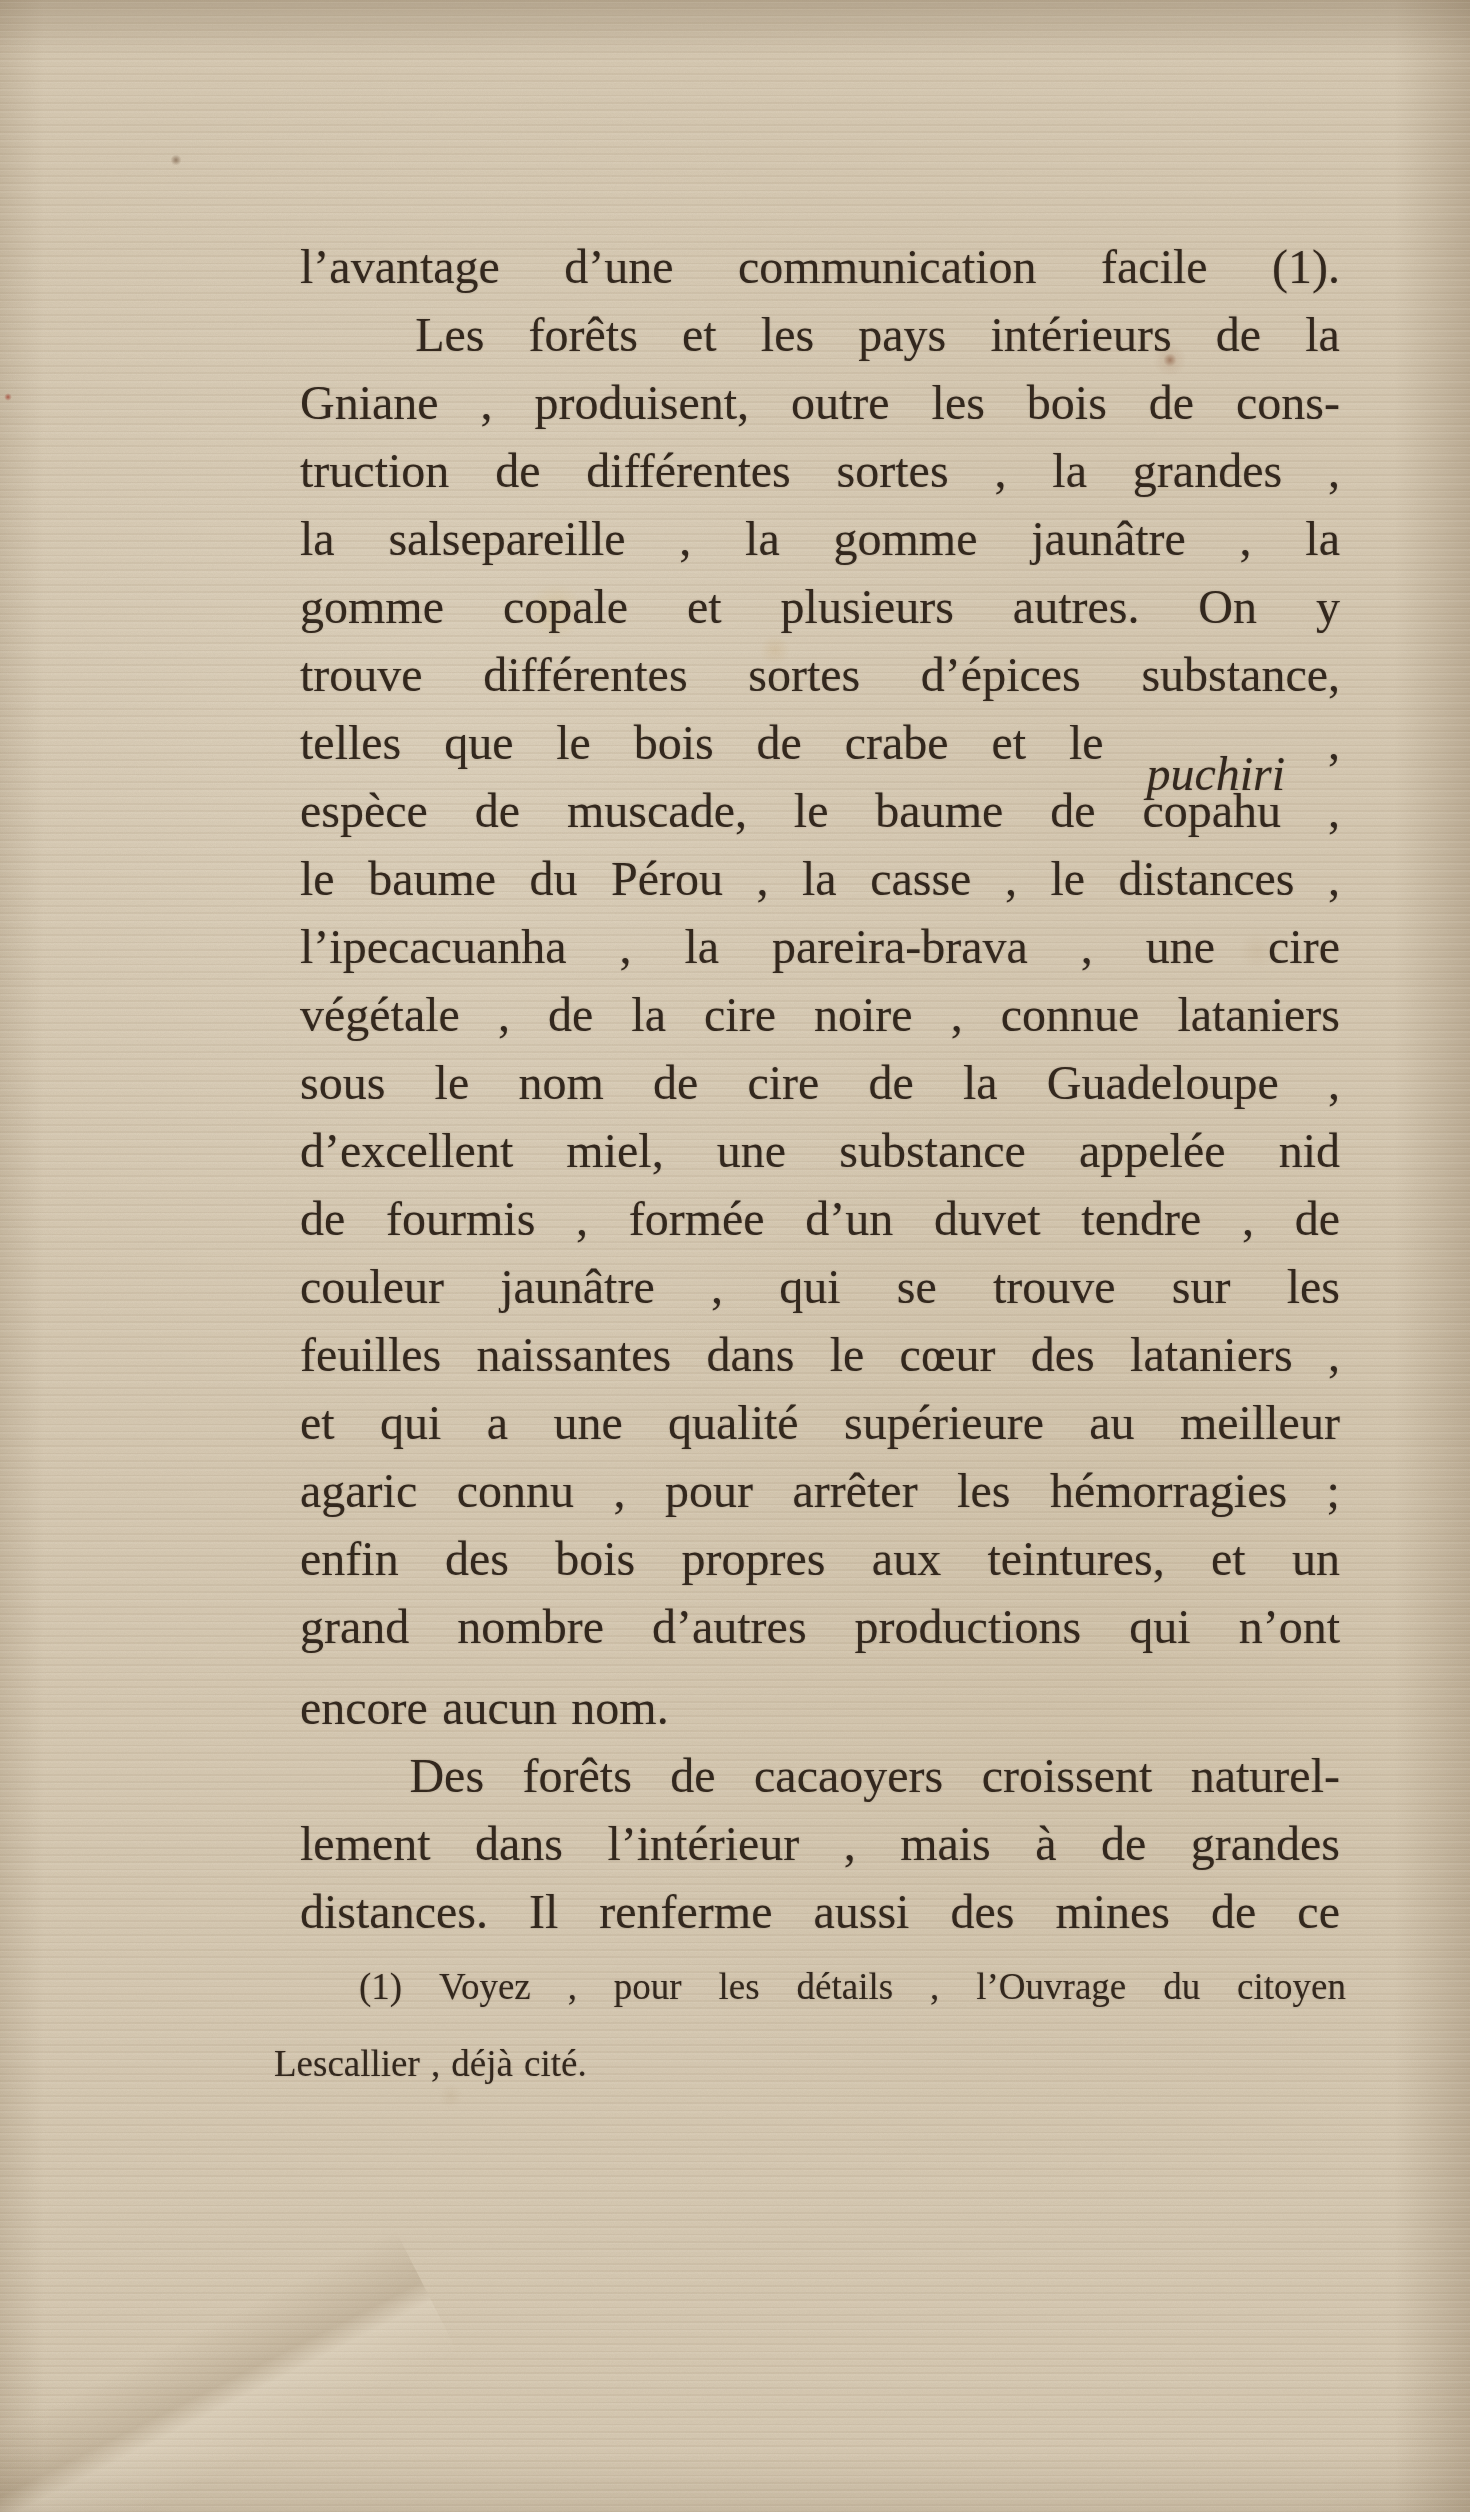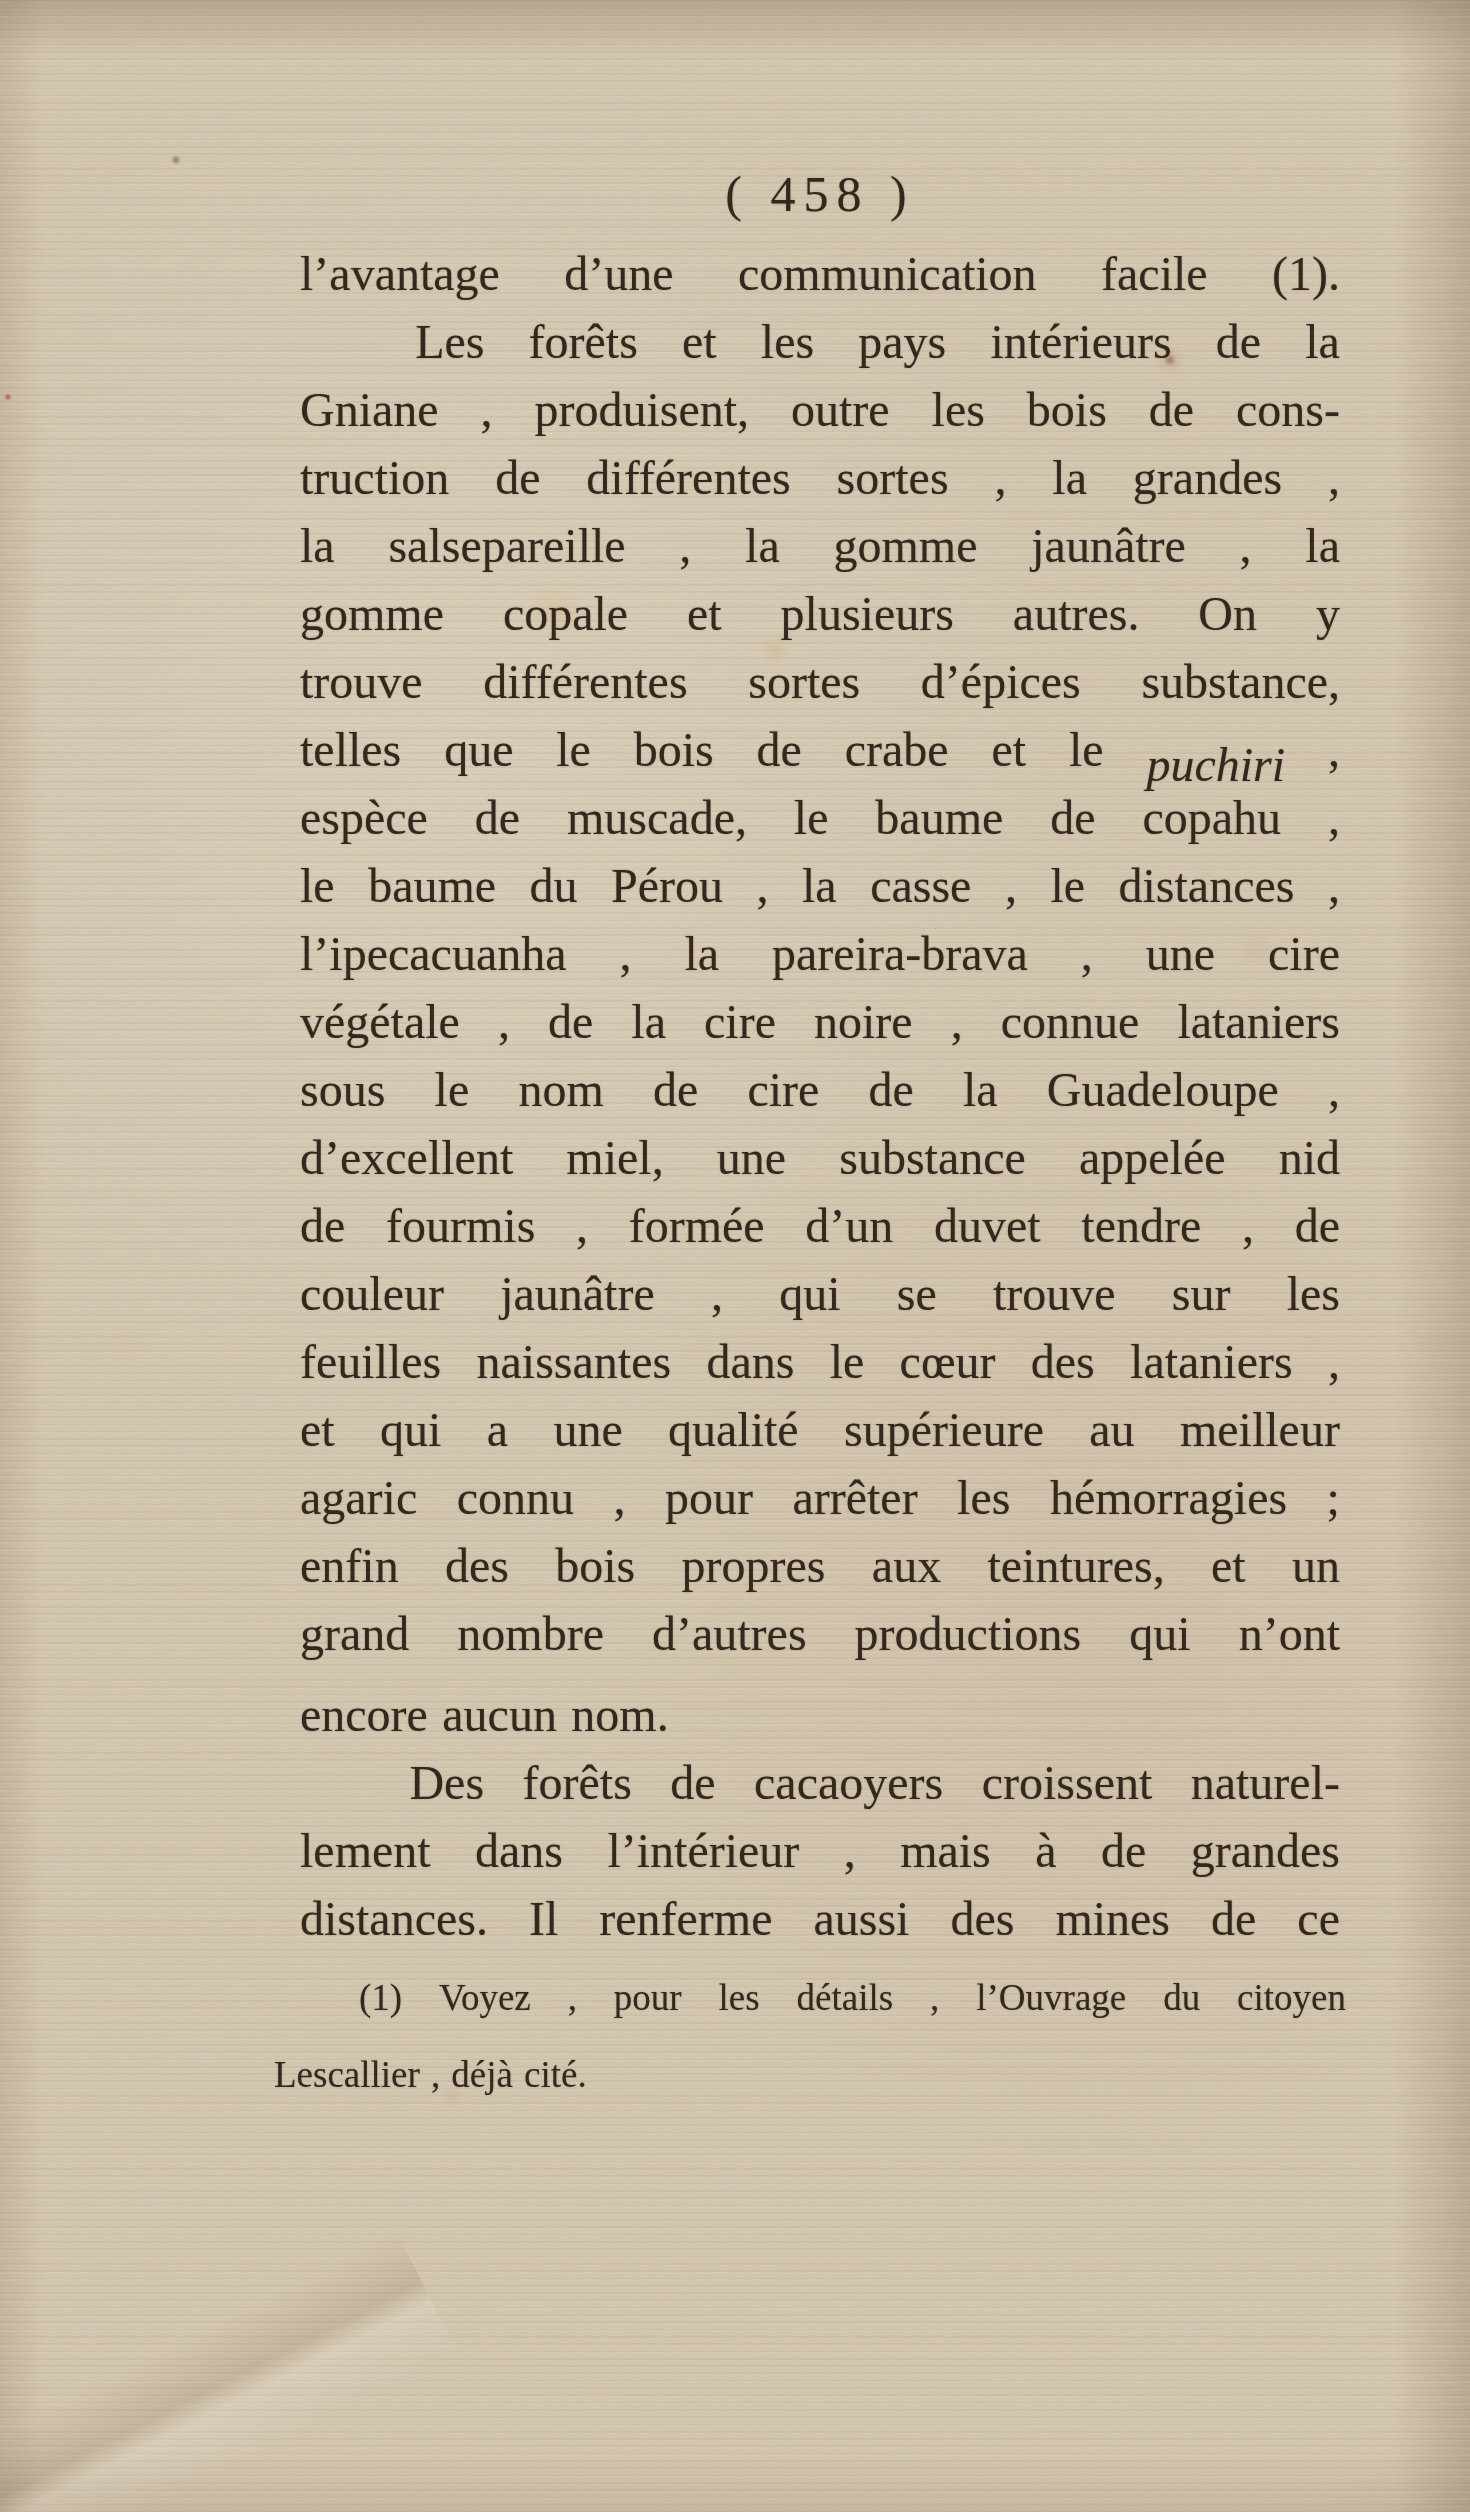--- a/index.html
+++ b/index.html
@@ -88,21 +88,21 @@
     top: 1965px;
     left: 274px;
     width: 1072px;
     font-size: 37px;
   }
   .footnote .tline { height: 64px; }
   .footnote .ind   { flex: 0 0 48px; }
   .tline {
     display: flex;
     justify-content: space-between;
-    align-items: center;
+    align-items: flex-start;
   }
   .tline.no-just {
     justify-content: flex-start;
     gap: 0.30em;
     margin-top: 13px;
   }
   .w  { white-space: pre; }
   .it { font-style: italic; margin-top: 31px; }
 </style>
 </head>
@@ -113,21 +113,20 @@
   <svg class="grain" xmlns="http://www.w3.org/2000/svg" width="1471" height="2512" viewBox="0 0 1825 3117">
     <filter id="grain-f">
       <feTurbulence type="fractalNoise" baseFrequency="0.85" numOctaves="2" stitchTiles="stitch" result="n"></feTurbulence>
       <feColorMatrix in="n" type="matrix" values="0 0 0 0 0.40  0 0 0 0 0.33  0 0 0 0 0.22  0.28 0 0 0 0"></feColorMatrix>
     </filter>
     <rect x="0" y="0" width="1825" height="3117" filter="url(#grain-f)"></rect>
   </svg>
 
   <div class="crease"></div>
 
-  <div class="pagenum ink">( 458 )</div>
 
   <div class="body-text ink">
       <div class="tline">
         <span class="w">l’avantage</span>
         <span class="w">d’une</span>
         <span class="w">communication</span>
         <span class="w">facile</span>
         <span class="w">(1).</span>
       </div>
       <div class="tline">

